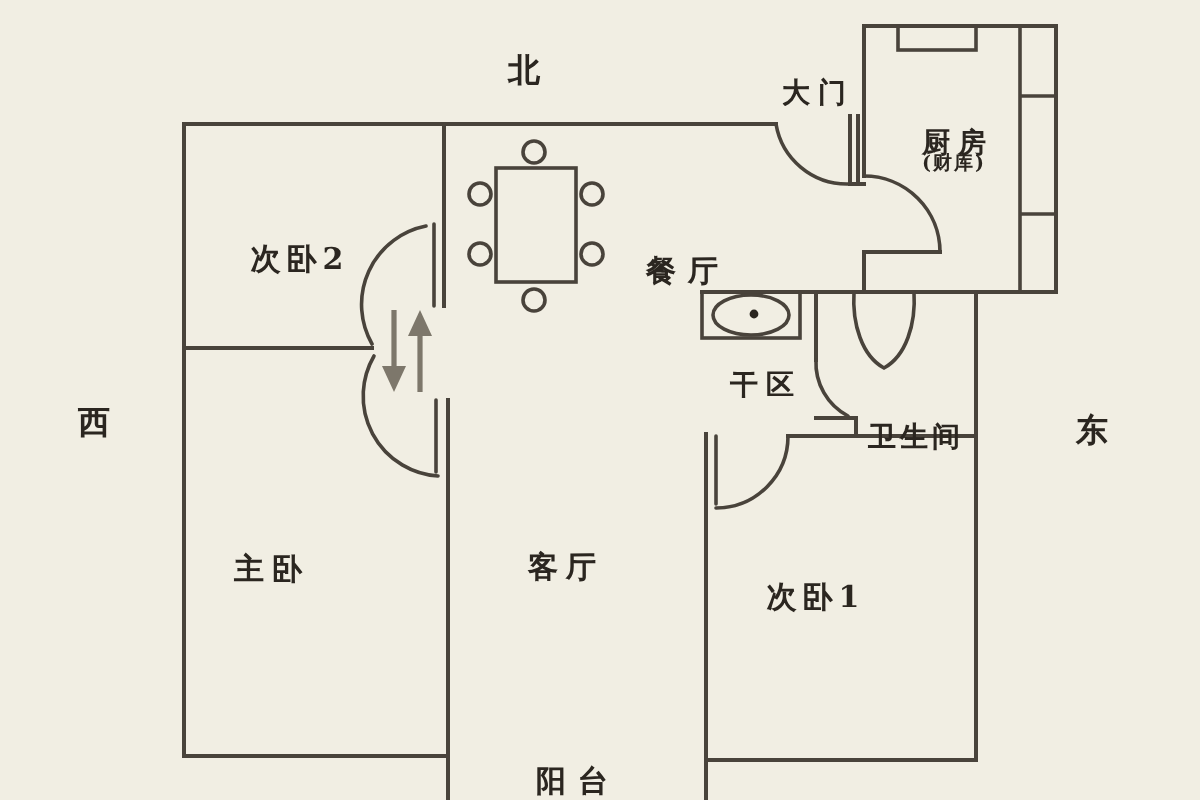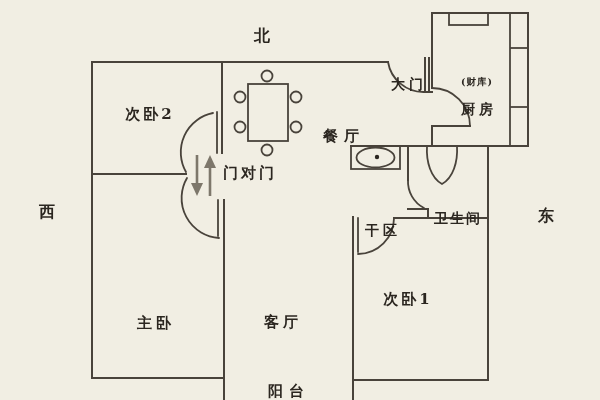--- a/index.html
+++ b/index.html
@@ -13,21 +13,21 @@
   }
   #plan-svg{position:absolute;left:0;top:0;}
   .lbl{
     position:absolute;transform:translate(-50%,-50%);
     color:#2b2620;white-space:nowrap;font-weight:600;
     font-size:15px;letter-spacing:3px;
   }
   .lbl.compass{font-size:16px;font-weight:700;letter-spacing:0;}
   .lbl.small{font-size:9.5px;font-weight:600;letter-spacing:1px;text-align:center;}
   .lbl.sp6{letter-spacing:6px;}
-  .lbl.sp4{letter-spacing:4px;margin-top:38px;}
+  .lbl.sp4{letter-spacing:4px;}
   .lbl.sp2{letter-spacing:2px;margin-top:26px;}
   .lbl.sz14{font-size:14px;}
 </style>
 </head>
 <body>
 
 <div id="stage">
 
   <svg id="plan-svg" width="600" height="400" viewBox="0 0 600 400">
 
@@ -114,25 +114,24 @@
         <line x1="210" y1="196" x2="210" y2="166"></line>
         <polygon points="204,168 216,168 210,155" stroke="none"></polygon>
       </g>
     </g>
   </svg>
 
   <div class="lbl compass" style="left:262px;top:36px;">北</div>
   <div class="lbl compass" style="left:47px;top:212px;">西</div>
   <div class="lbl compass" style="left:546px;top:216px;">东</div>
 
-  <div class="lbl" style="left:150px;top:114px;">次卧2</div>
+  <div class="lbl" style="left:150px;top:130px;">次卧2</div>
   <div class="lbl sp6" style="left:344px;top:100px;margin-top:36px;">餐厅</div>
   <div class="lbl sp4 sz14" style="left:409px;top:47px;">大门</div>
   <div class="lbl sp4 sz14" style="left:479px;top:72px;">厨房</div>
   <div class="lbl small" style="left:477px;top:82px;">(财库)</div>
-  <div class="lbl" style="left:250px;top:173px;">门对门</div>
   <div class="lbl sp4 sz14" style="left:383px;top:193px;text-align:right;">干区</div>
   <div class="lbl sp2 sz14" style="left:458px;top:193px;">卫生间</div>
-  <div class="lbl sp4" style="left:156px;top:285px;">主卧</div>
+  <div class="lbl sp4" style="left:136px;top:285px;">主卧</div>
   <div class="lbl sp4" style="left:283px;top:284px;text-align:right;">客厅</div>
   <div class="lbl" style="left:408px;top:299px;">次卧1</div>
   <div class="lbl sp6" style="left:289px;top:391px;">阳台</div>
 </div>
 
 </body></html>

